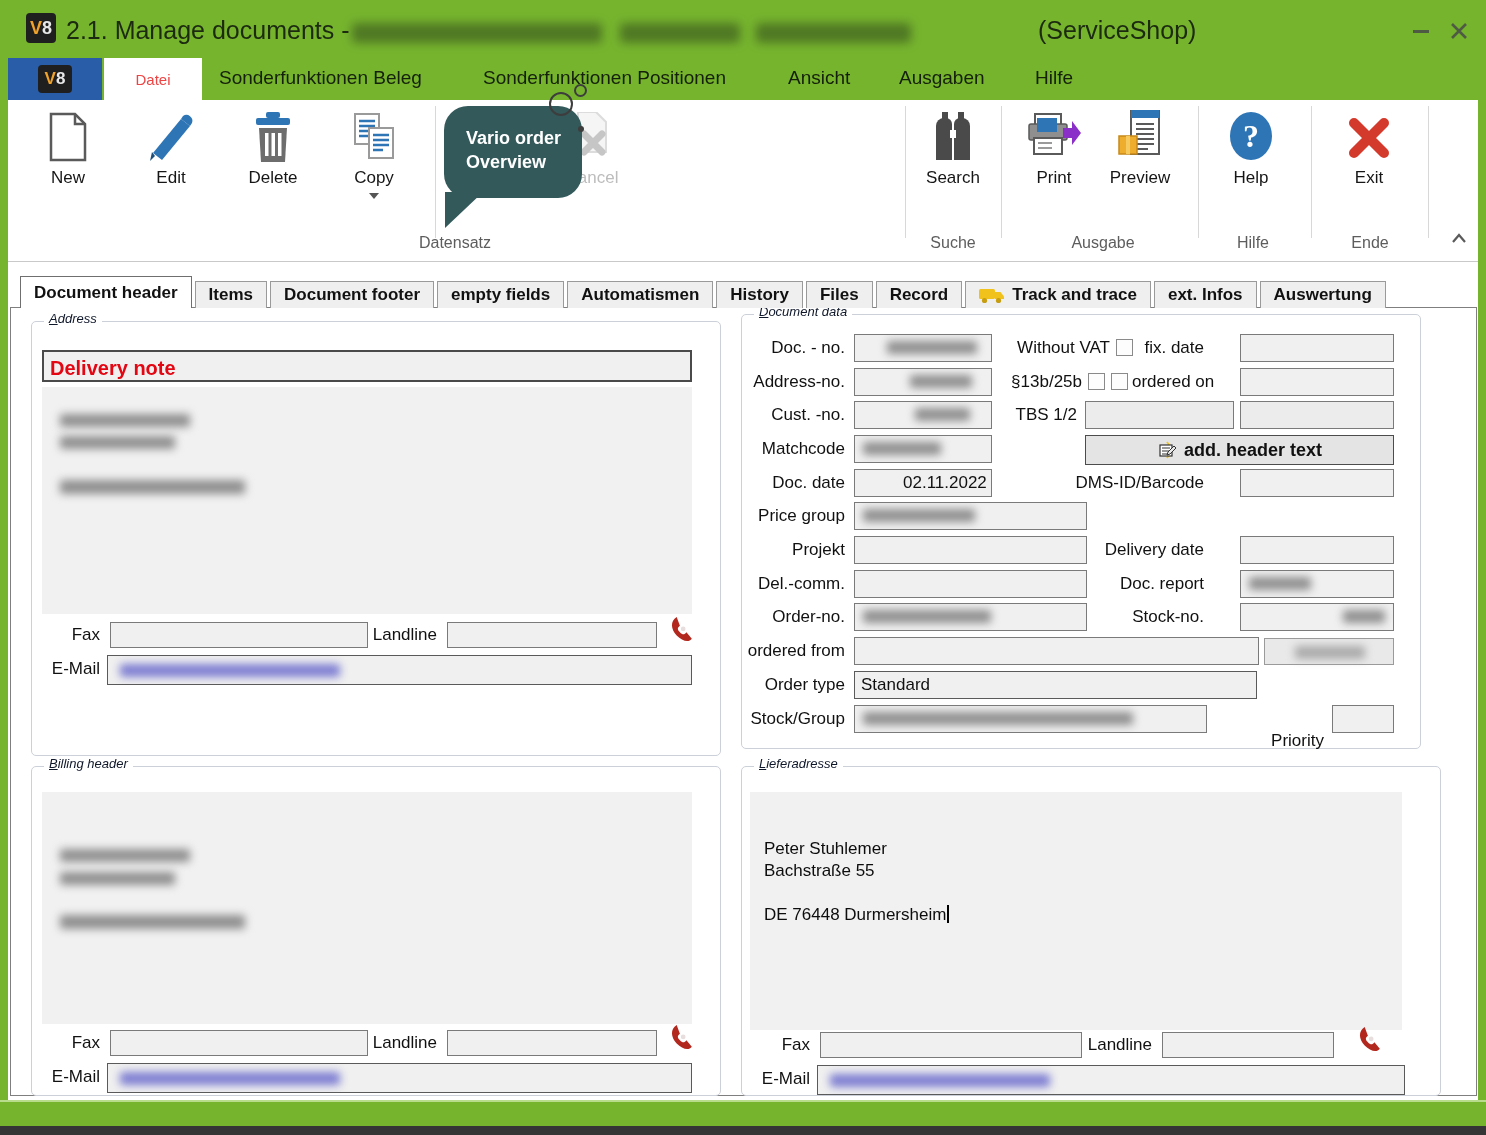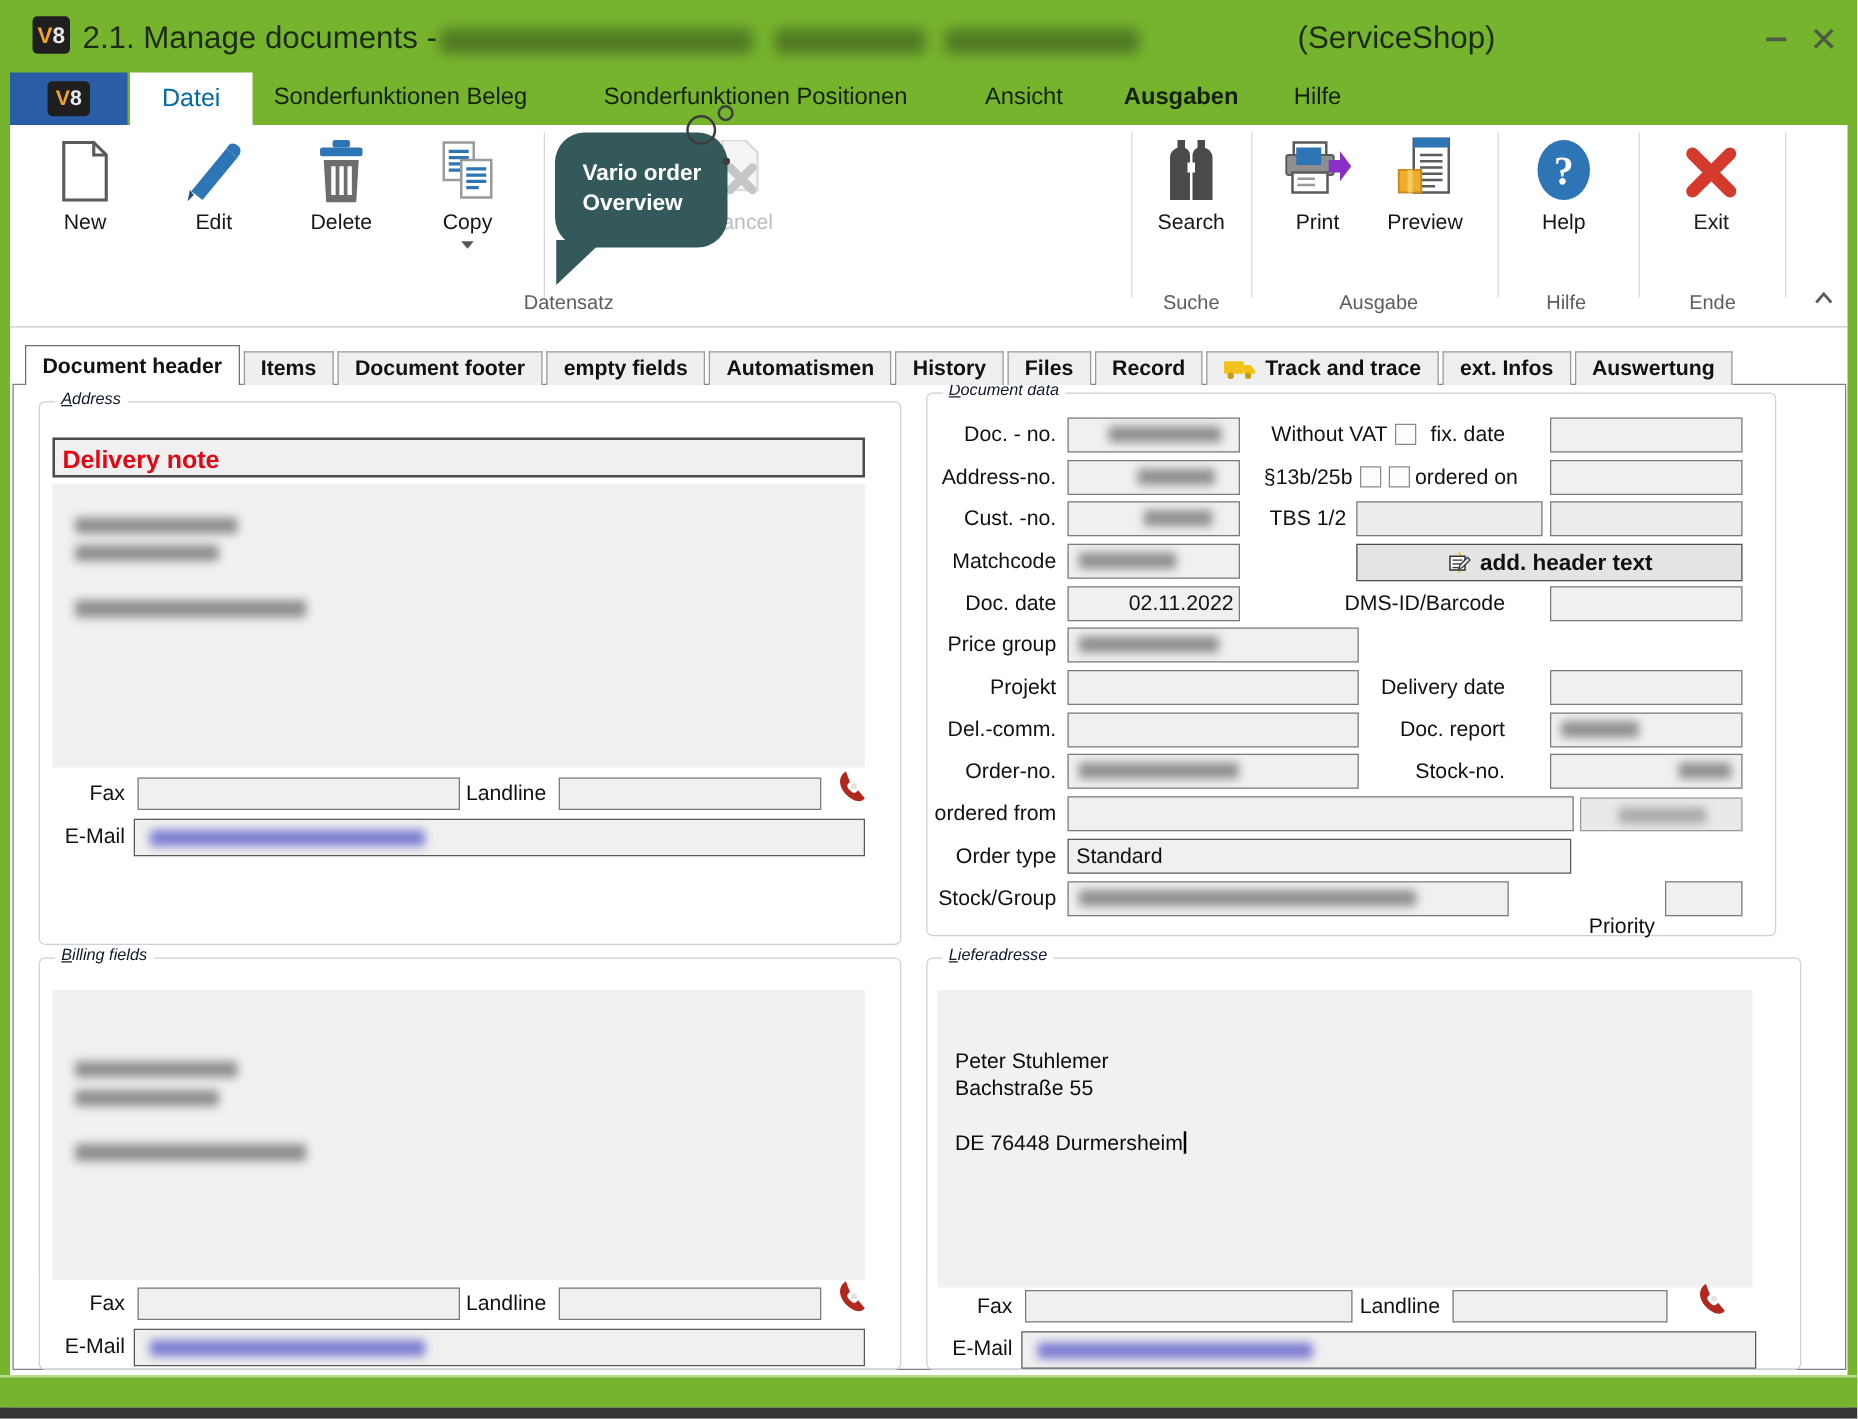--- a/index.html
+++ b/index.html
@@ -14,21 +14,21 @@
   .tb-icon-badge { left:26px; top:13px; width:30px; height:30px; font-size:18px; line-height:30px; }
   .title-text { position:absolute; left:66px; top:16px; font-size:25px; color:#1c2a10; }
   .title-suffix { position:absolute; left:1038px; top:16px; font-size:25px; color:#1c2a10; }
   .blob { position:absolute; border-radius:4px; filter:blur(5px); }
   .blob.title { background:rgba(50,72,28,.55); height:20px; top:23px; }
   .win-btn { position:absolute; top:14px; width:34px; height:34px; display:flex; align-items:center; justify-content:center; cursor:default; }
   .min-glyph { width:16px; height:3px; background:#4e5a43; }
 
   .menu-logo { position:absolute; left:8px; top:58px; width:94px; height:42px; background:#2a5da8; display:flex; align-items:center; justify-content:center; }
   .menu-logo .app-badge { position:static; width:34px; height:28px; font-size:17px; line-height:28px; }
-  .menu-tab-active { position:absolute; left:104px; top:58px; width:98px; height:42px; background:#ffffff; color:#0369a1; font-size:20px; display:flex; align-items:center; justify-content:center; }
+  .menu-tab-active { position:absolute; left:104px; top:58px; width:98px; height:42px; background:#ffffff; color:#ef4444; font-size:15px; display:flex; align-items:center; justify-content:center; }
   .menu-item { position:absolute; top:67px; font-size:19px; color:#14200a; }
 
   
   .ribbon { position:absolute; left:8px; top:100px; width:1470px; height:162px; background:#ffffff; border-bottom:1.5px solid #c9c9c9; }
   .tb-sep { position:absolute; top:6px; width:1px; height:132px; background:#d8d8d8; }
   .tb-btn { position:absolute; top:8px; height:104px; text-align:center; font-size:17px; color:#161616; cursor:pointer; }
   .tb-btn .ico { height:54px; display:flex; align-items:flex-end; justify-content:center; margin-bottom:6px; }
   .tb-btn.disabled { color:#bdbdbd; }
   .caret-down { width:0; height:0; border-left:5px solid transparent; border-right:5px solid transparent; border-top:6px solid #555; margin:5px auto 0; }
   .grp-label { position:absolute; top:134px; font-size:16px; color:#5d5d5d; text-align:center; }
@@ -91,21 +91,21 @@
       </svg>
   </div>
 
   <div class="menu-logo">
     <div class="app-badge"><span class="v">V</span><span class="e">8</span></div>
   </div>
   <div class="menu-tab-active">Datei</div>
   <div class="menu-item" style="left:219px;">Sonderfunktionen Beleg</div>
   <div class="menu-item" style="left:483px;">Sonderfunktionen Positionen</div>
   <div class="menu-item" style="left:788px;">Ansicht</div>
-  <div class="menu-item" style="left:899px;font-weight:bold;">Ausgaben</div>
+  <div class="menu-item" style="left:899px;">Ausgaben</div>
   <div class="menu-item" style="left:1035px;">Hilfe</div>
 </div>
 
 <div class="ribbon">
 
   <div class="tb-btn" style="left:110px; width:106px;">
     <div class="ico">
         <svg width="48" height="50" viewBox="0 0 48 50">
       <path d="M8 44 L3 49 L5 40 Z" fill="#1d4e79"></path>
       <path d="M6 41 L34 7 L43 14 L15 48 Z" fill="#2e75b6"></path>
@@ -429,21 +429,21 @@
 
     <span class="fl-label" style="left:0px; top:394px; width:103px;">Stock/Group</span>
     <div class="field" style="left:112px; top:390px; width:353px;">
       <div class="bv" style="left:8px; top:6px; width:270px;"></div>
     </div>
     <span class="fl-label" style="left:512px; top:416px; width:70px;">Priority</span>
     <div class="field" style="left:590px; top:390px; width:62px;"></div>
   </div>
 
   <div class="groupbox" style="left:20px; top:458px; width:690px; height:330px;">
-    <span class="legend">Billing fields</span>
+    <span class="legend">Billing header</span>
     <div class="textpane" style="left:10px; top:25px; width:650px; height:232px;">
       <div class="bv" style="left:18px; top:57px; width:130px;"></div>
       <div class="bv" style="left:18px; top:80px; width:115px;"></div>
       <div class="bv" style="left:18px; top:123px; width:185px; height:14px;"></div>
     </div>
     <span class="fl-label" style="left:8px; top:266px; width:60px;">Fax</span>
     <div class="field" style="left:78px; top:263px; width:258px; height:26px;"></div>
     <span class="fl-label" style="left:340px; top:266px; width:65px;">Landline</span>
     <div class="field" style="left:415px; top:263px; width:210px; height:26px;"></div>
     <svg style="position:absolute; left:636px; top:256px;" width="26" height="30" viewBox="0 0 24 26">

